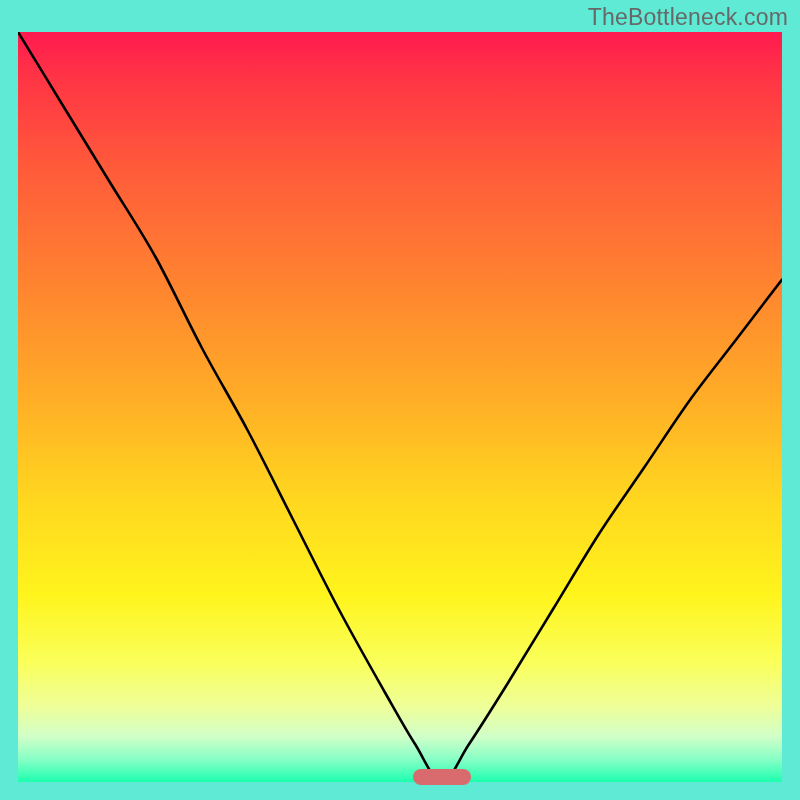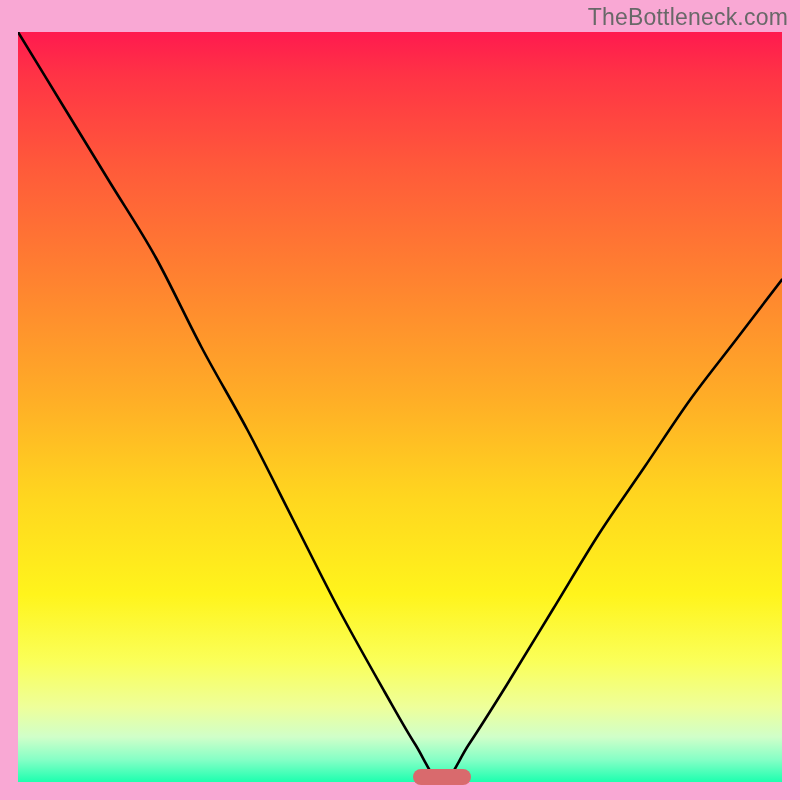--- a/index.html
+++ b/index.html
@@ -8,21 +8,21 @@
     width: 800px;
     height: 800px;
     background: #000;
     overflow: hidden;
     font-family: Arial, Helvetica, sans-serif;
   }
   .outer {
     position: relative;
     width: 800px;
     height: 800px;
-    background: #f9a8d4;
+    background: #5eead4;
   }
   .watermark {
     position: absolute;
     top: 4px;
     right: 12px;
     color: #686868;
     font-size: 23px;
     font-weight: 500;
     letter-spacing: 0.2px;
     z-index: 10;

